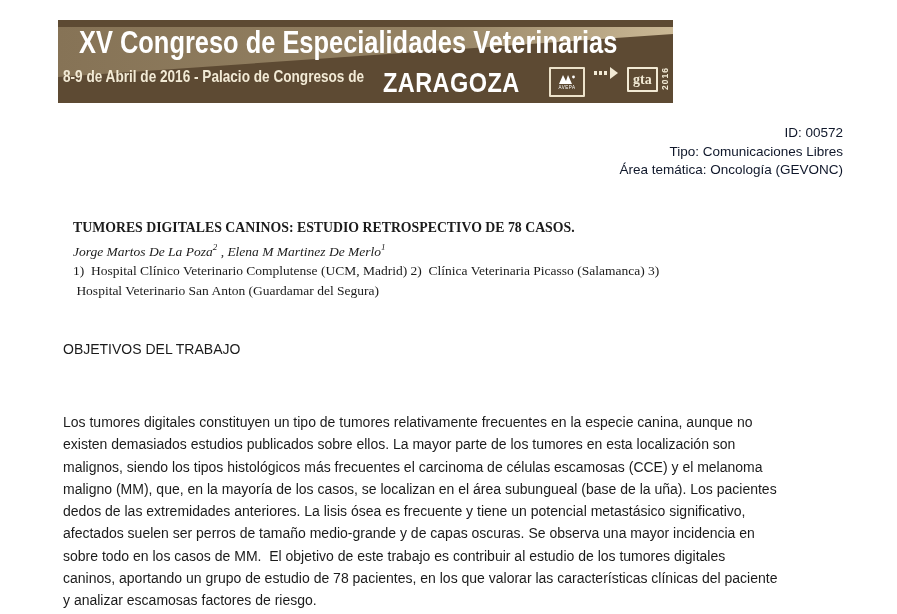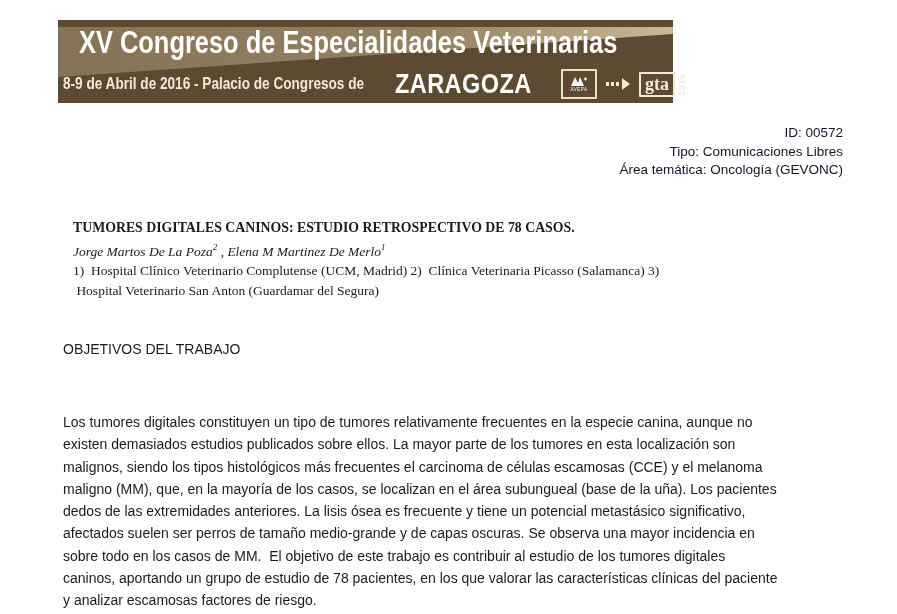--- a/index.html
+++ b/index.html
@@ -10,48 +10,48 @@
   
   .banner{position:absolute;left:58px;top:20px;width:690px;height:83px;}
   .banner svg.bg{position:absolute;left:0;top:0;width:615px;height:83px;display:block;}
   .banner-title{
     position:absolute;left:21px;top:5px;white-space:nowrap;
     font-size:31px;font-weight:bold;color:#ffffff;
     transform:scaleX(0.82);transform-origin:0 0;letter-spacing:0px;
   }
   .banner-bottom{
     position:absolute;left:5px;right:6px;bottom:2px;height:34px;
-    display:flex;align-items:center;
+    display:flex;align-items:flex-start;
   }
   .subtitle-wrap{width:312px;flex:0 0 auto;}
   .banner-subtitle{
     display:inline-block;white-space:nowrap;font-size:17px;font-weight:bold;
     color:#f2ead5;transform:scaleX(0.80);transform-origin:0 50%;
   }
-  .city-wrap{width:160px;flex:0 0 auto;margin-left:20px;}
+  .city-wrap{width:160px;flex:0 0 auto;margin-left:8px;}
   .banner-city{
     display:inline-block;white-space:nowrap;font-size:28px;font-weight:bold;
     color:#ffffff;transform:scaleX(0.84);transform-origin:0 50%;letter-spacing:0.5px;
   }
   .avepa-box{
     flex:0 0 auto;width:32px;height:26px;border:2px solid #ece2ca;border-radius:1px;
     display:flex;flex-direction:column;align-items:center;justify-content:center;
     margin-left:6px;background:transparent;
   }
   .avepa-label{font-size:4.5px;color:#ffffff;letter-spacing:0.5px;margin-top:1px;}
   .dotted-arrow{flex:0 0 auto;display:flex;align-items:center;margin-left:9px;}
   .dotted-arrow .dot{width:3px;height:4px;background:#f2ead5;margin-right:2px;}
   .dotted-arrow .head{
     width:0;height:0;border-left:8px solid #f2ead5;
     border-top:6px solid transparent;border-bottom:6px solid transparent;margin-left:1px;
   }
   .gta-box{
     flex:0 0 auto;margin-left:9px;border:2px solid #f2ead5;border-radius:1px;
     padding:0 4px;font-family:"Liberation Serif",serif;font-weight:bold;
-    font-size:18px;line-height:21px;color:#f2ead5;
+    font-size:14px;line-height:21px;color:#f2ead5;
   }
   .gta-year{
     flex:0 0 auto;writing-mode:vertical-rl;transform:rotate(180deg);
     font-size:8.5px;font-weight:bold;color:#f2ead5;letter-spacing:1px;margin-left:2px;
   }
   
   .meta{
     position:absolute;top:124px;right:54px;text-align:right;
     font-size:13.5px;line-height:18.6px;color:#0f172a;
   }

